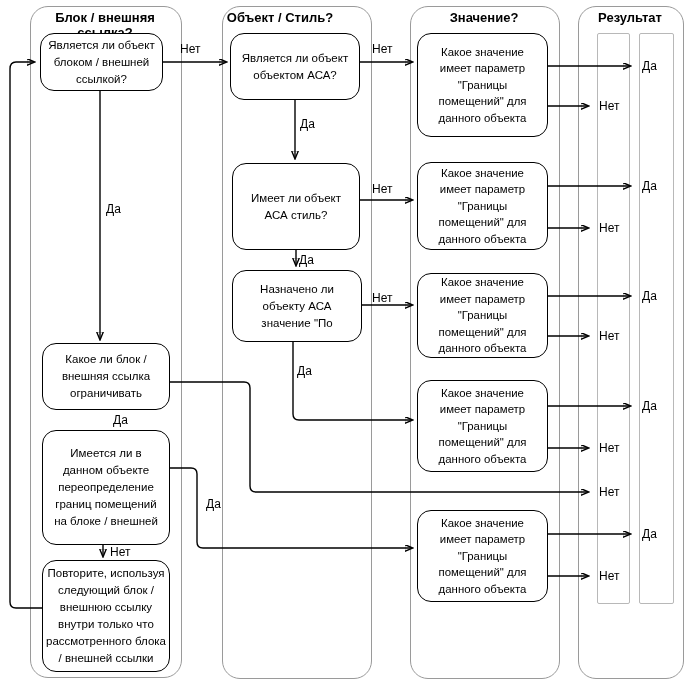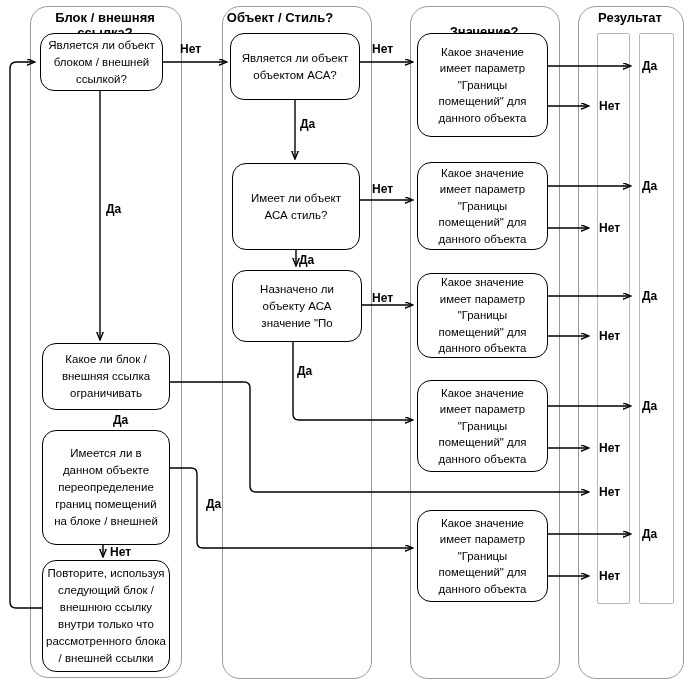--- a/index.html
+++ b/index.html
@@ -18,21 +18,21 @@
     line-height:15px;padding-top:4px;
   }
   .u{text-decoration:underline;}
   .fbox{
     position:absolute;border:1px solid #000;border-radius:14px;background:#fff;
     display:flex;align-items:center;justify-content:center;text-align:center;
     font-size:11.5px;line-height:17px;white-space:pre-line;padding:1px 2px;box-sizing:border-box;
   }
   .fbox.small{font-size:11.4px;line-height:16.5px;}
   .edge-lbl{
-    position:absolute;font-weight:bold;font-size:12px;line-height:16px;white-space:nowrap;
+    position:absolute;font-weight:normal;font-size:12px;line-height:16px;white-space:nowrap;
   }
   svg.wires{position:absolute;left:0;top:0;pointer-events:none;}
   svg.wires path{fill:none;stroke:#000;stroke-width:1.4;}
 </style>
 </head>
 <body>
 
 <div class="canvas">
 
   <div class="lane" style="left:30px;top:6px;width:150px;height:670px;"></div>
@@ -40,21 +40,21 @@
   <div class="lane" style="left:410px;top:6px;width:148px;height:671px;"></div>
   <div class="lane" style="left:578px;top:6px;width:104px;height:671px;"></div>
   <div class="sublane" style="left:597px;top:33px;width:31px;height:569px;"></div>
   <div class="sublane" style="left:639px;top:33px;width:33px;height:569px;"></div>
 
   <div class="lane-title" style="left:30px;top:6px;width:150px;">
     <span>Блок / внешняя</span><br>
     <span class="u">ссылка?</span>
   </div>
   <div class="lane-title" style="left:206px;top:6px;width:148px;">Объект / Стиль?</div>
-  <div class="lane-title" style="left:410px;top:20px;width:148px;">Значение?</div>
+  <div class="lane-title" style="left:410px;top:6px;width:148px;">Значение?</div>
   <div class="lane-title" style="left:578px;top:6px;width:104px;">Результат</div>
 
   <svg class="wires" width="688" height="684" viewBox="0 0 688 684">
     <defs>
       <marker id="ah" markerUnits="userSpaceOnUse" markerWidth="9" markerHeight="8" refX="7.5" refY="3.5" orient="auto">
         <path d="M0,0 L8.5,3.5 L0,7 Z" fill="#000" stroke="none"></path>
       </marker>
     </defs>
     <path d="M42,608 H16 Q10,608 10,602 V69 Q10,62 16,62 H34" marker-end="url(#ah)"></path>
     <path d="M163,62 H226" marker-end="url(#ah)"></path>

